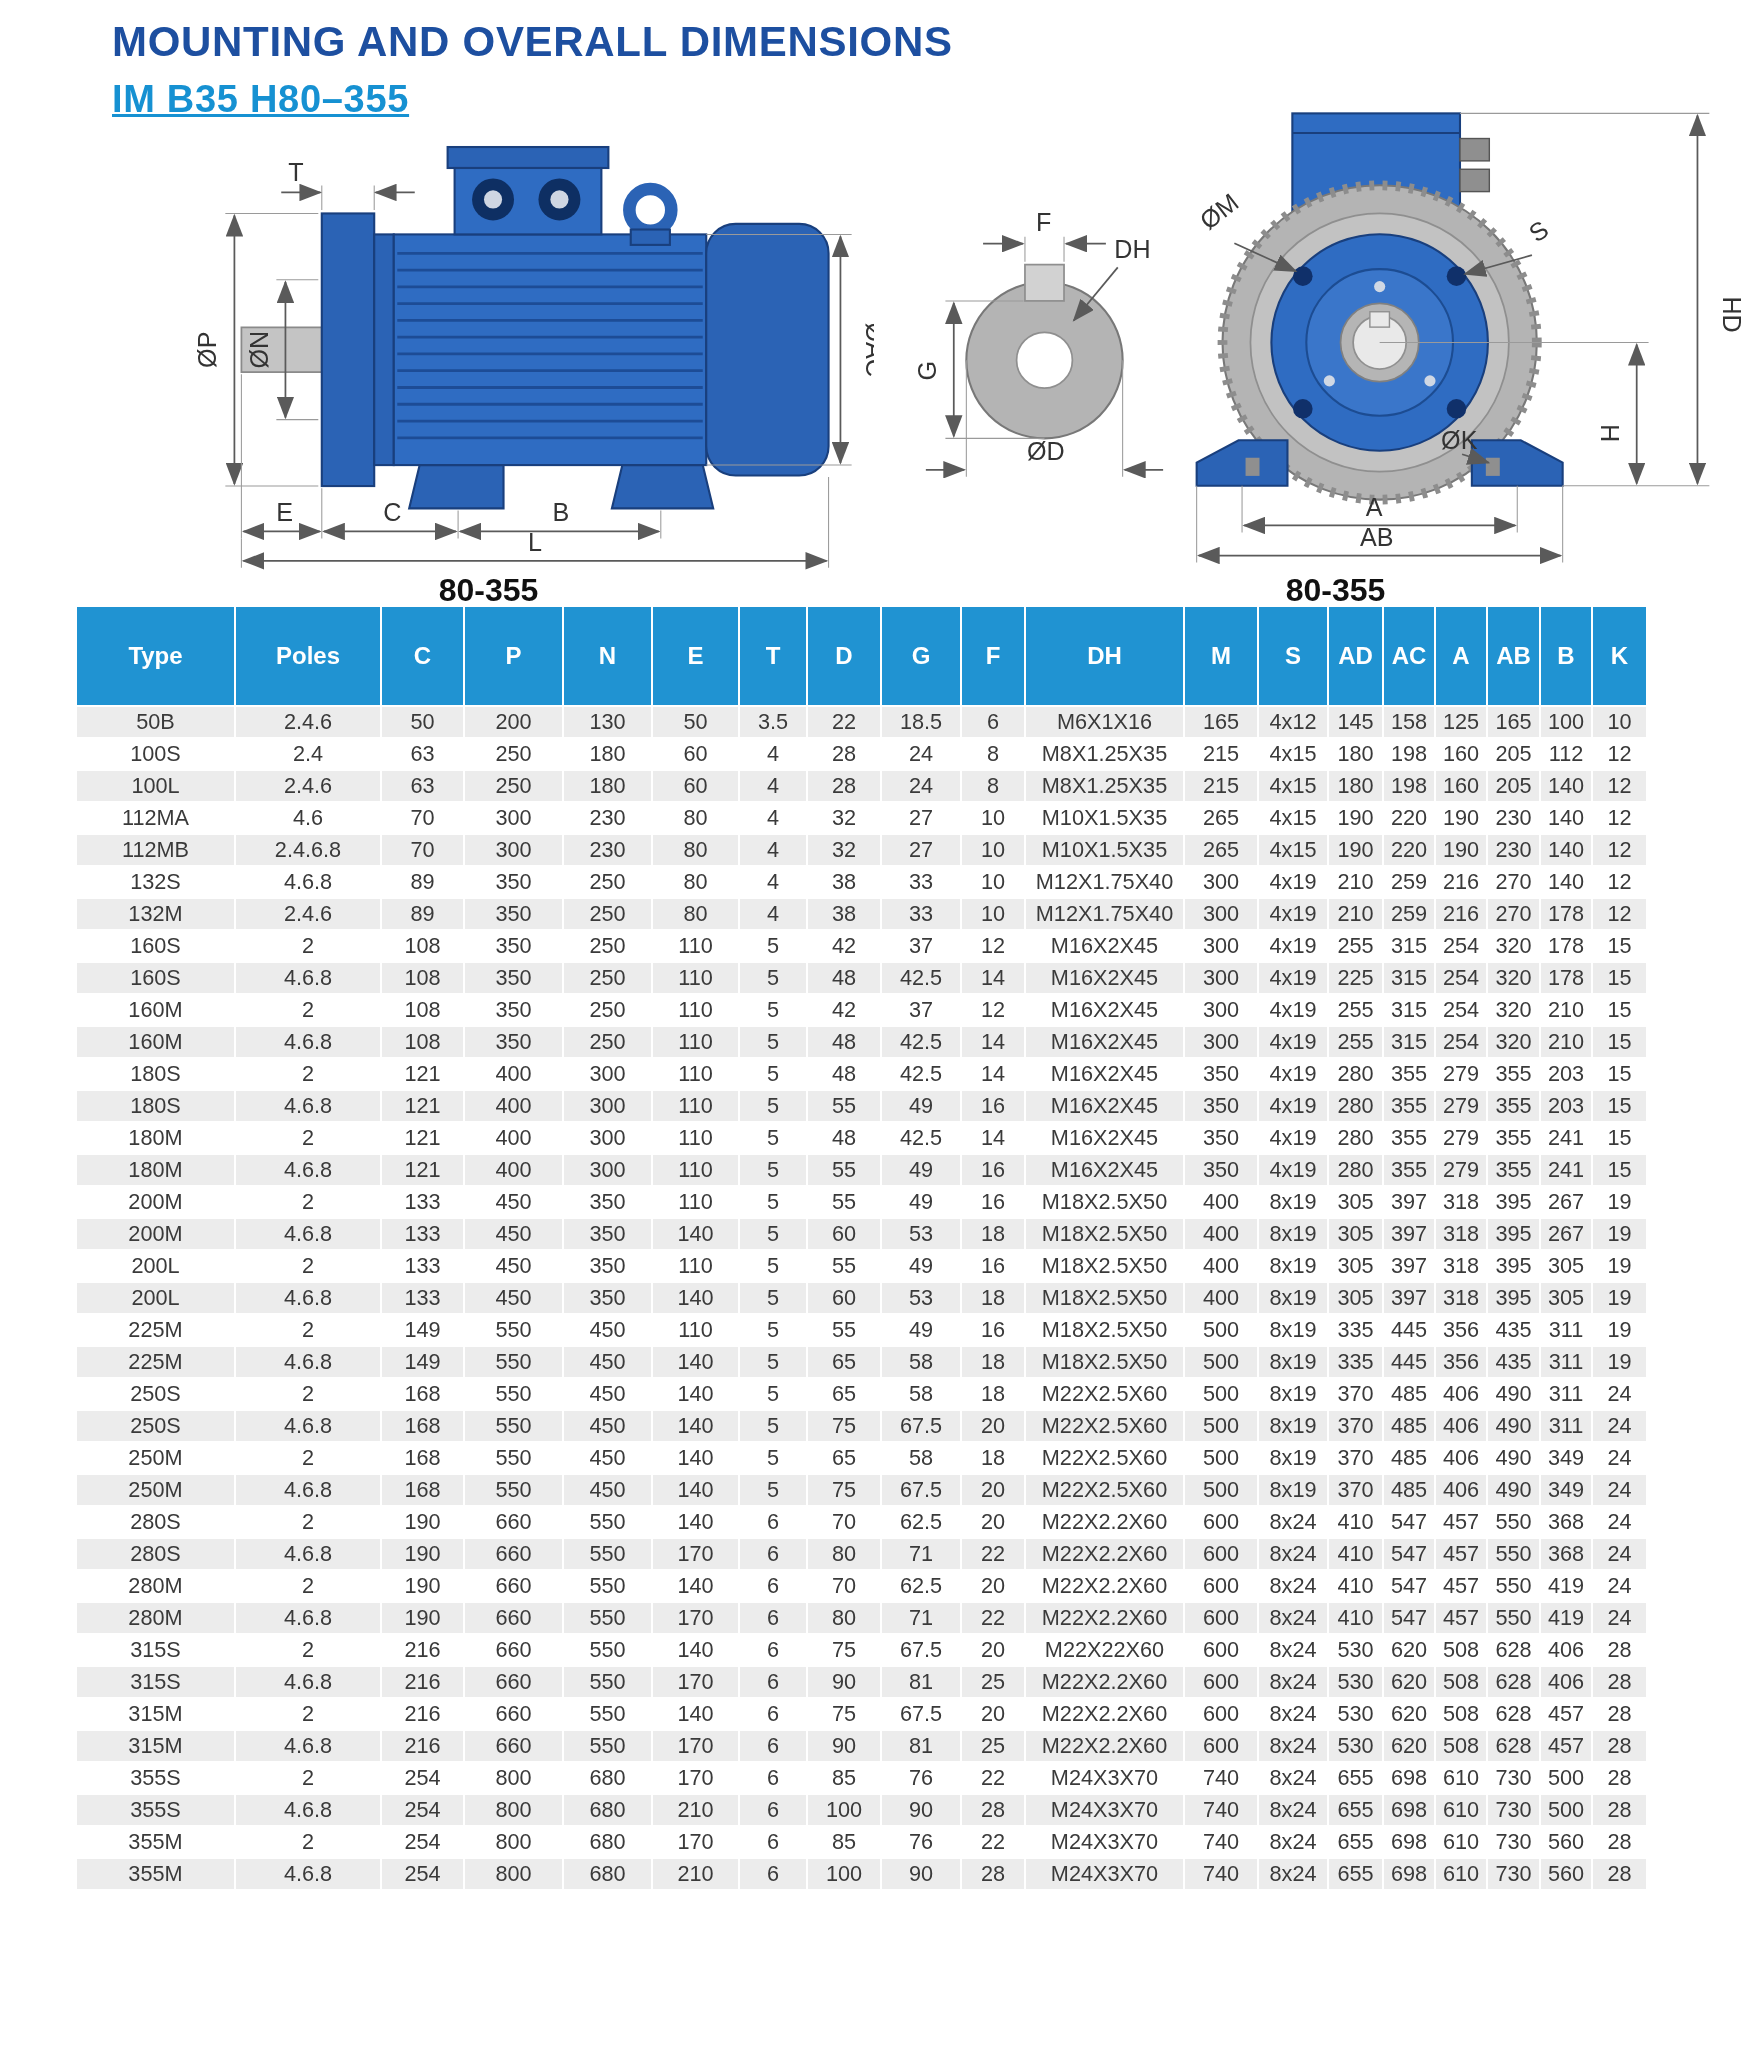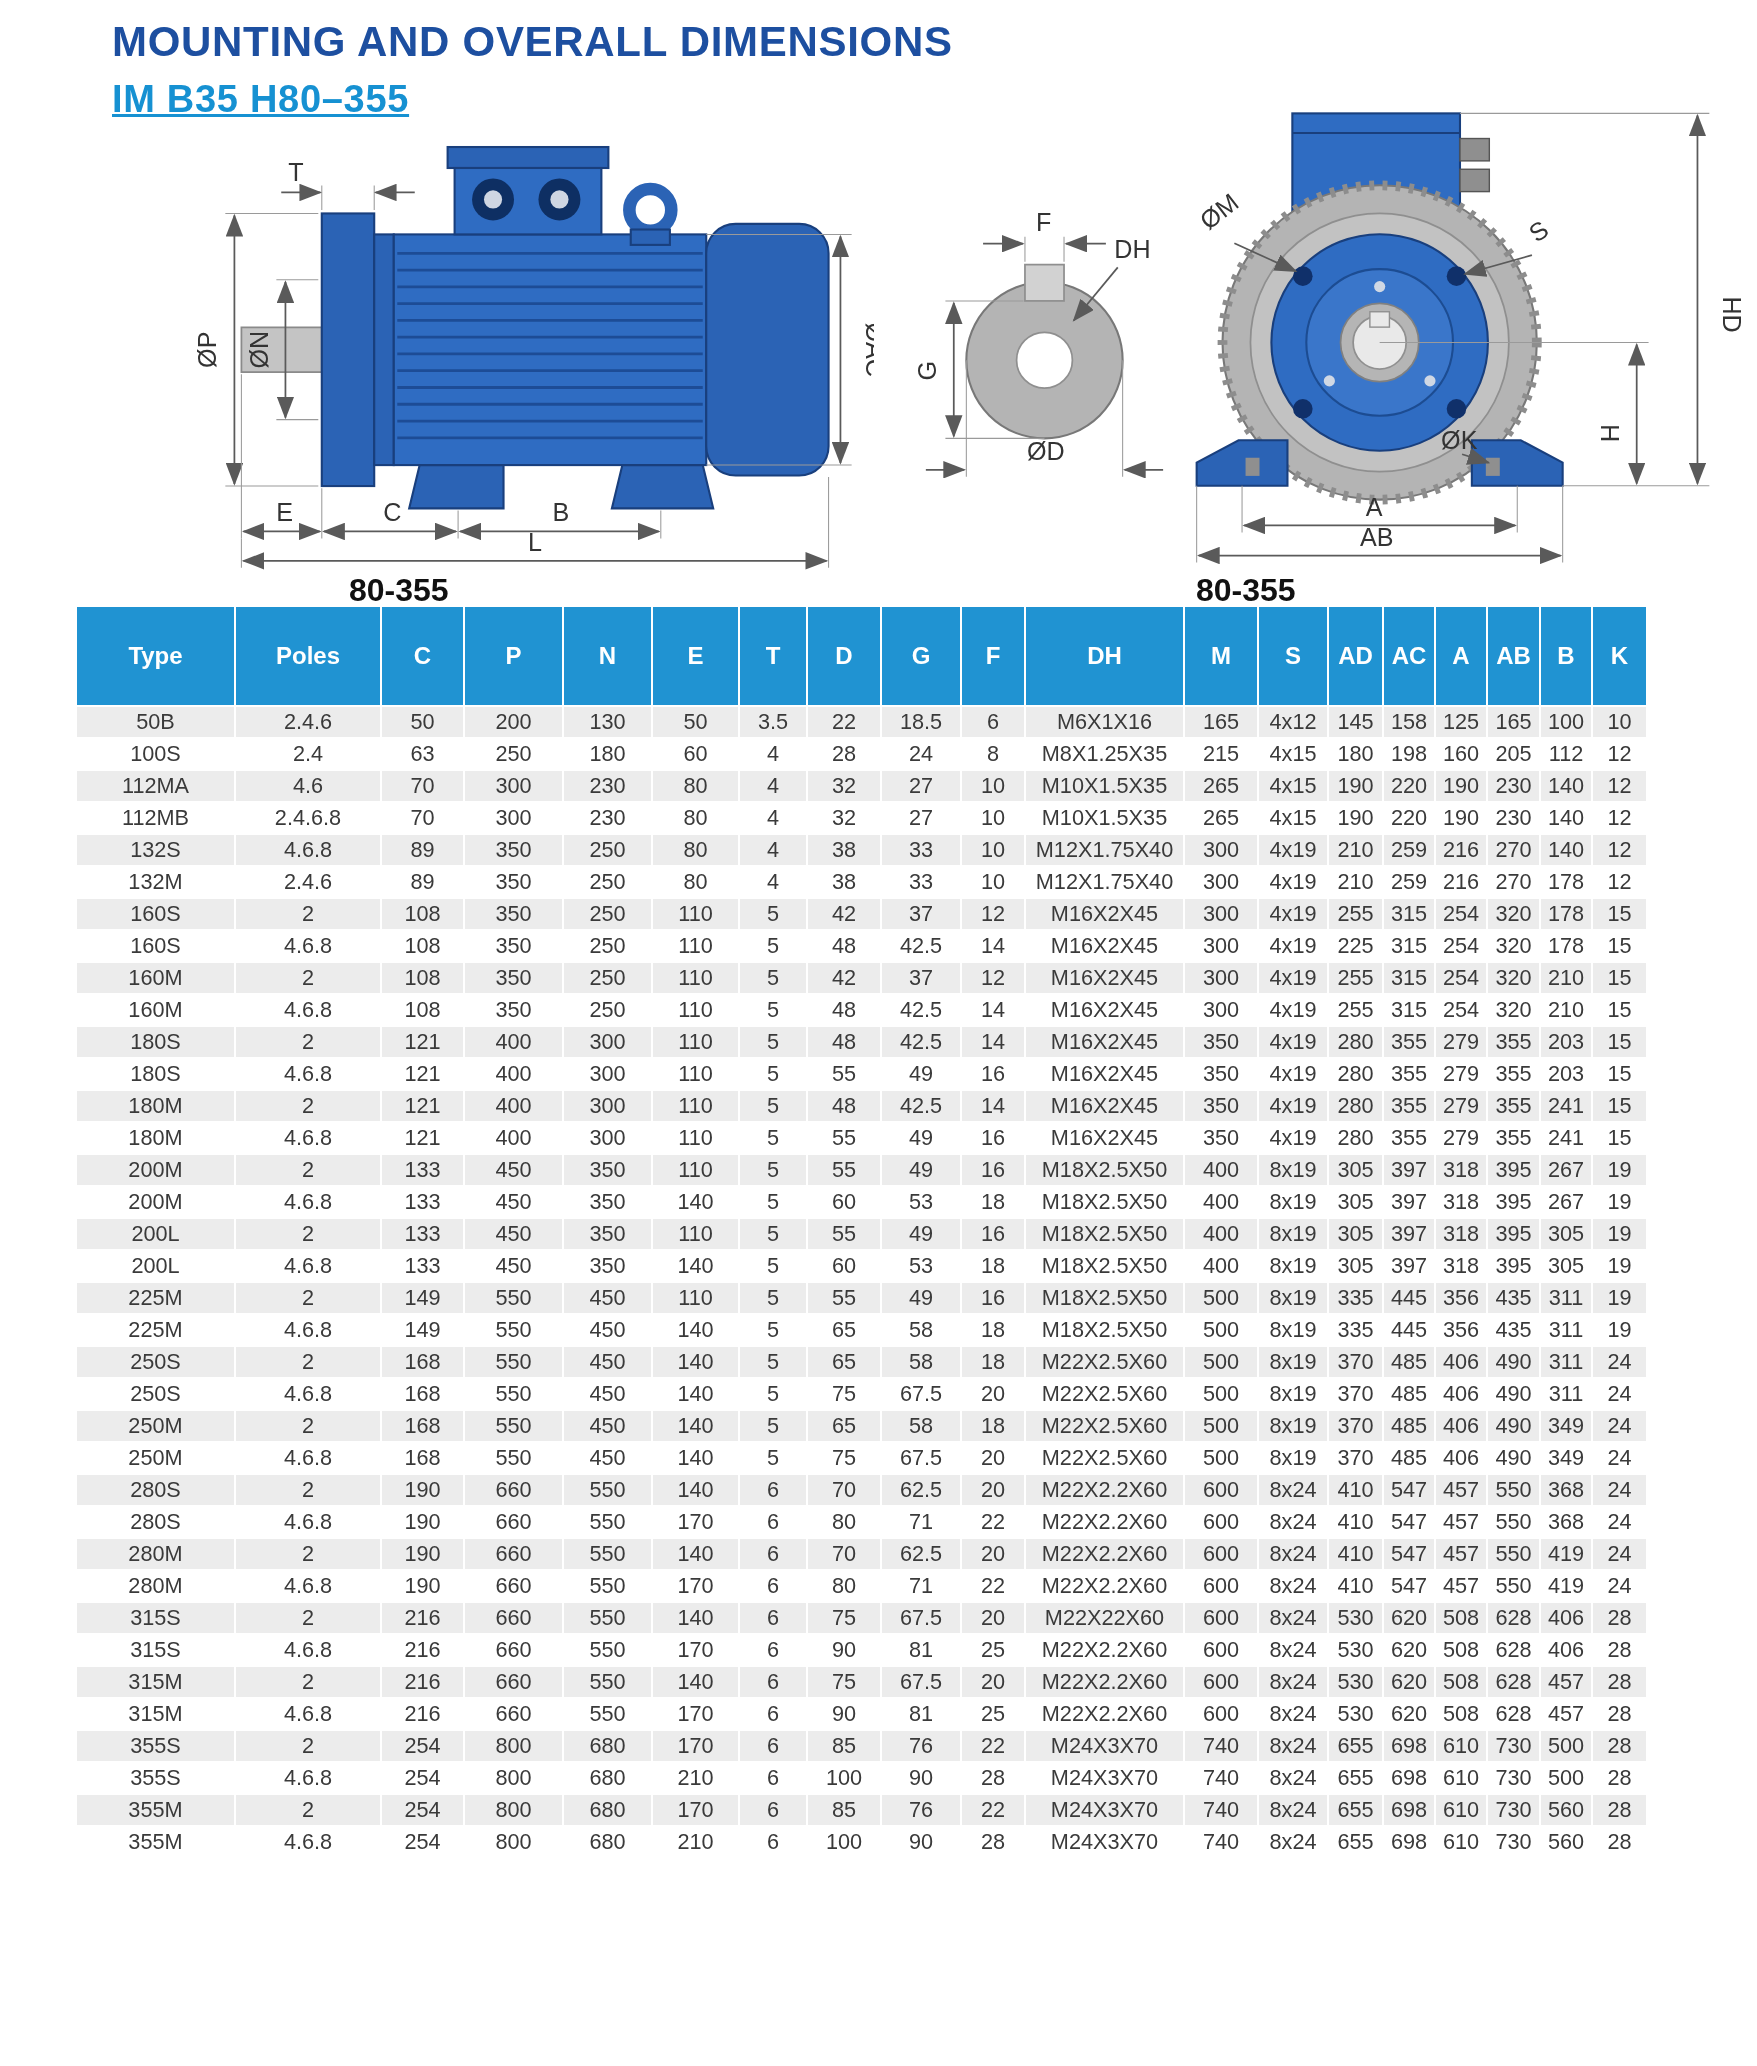--- a/index.html
+++ b/index.html
@@ -14,21 +14,21 @@
   }
   .page-subtitle{
     position:absolute;left:112px;top:78px;
     font-size:38px;font-weight:bold;color:#1691d2;letter-spacing:0.7px;text-decoration:underline;
   }
   .diagram{position:absolute;}
   #side-view{left:175px;top:119px;}
   #shaft-view{left:884px;top:203px;}
   #front-view{left:1156px;top:105px;}
   .caption{
-    position:absolute;top:572px;width:279px;
+    position:absolute;top:572px;width:279px;text-align:center;
     font-size:32px;font-weight:bold;color:#111111;
   }
   #caption-left{left:349px;}
   #caption-right{left:1196px;}
   .dims-table{
     position:absolute;left:75px;top:605px;width:1536px;
     border-collapse:separate;border-spacing:2.8px;table-layout:fixed;
   }
   .dims-table th{
     background:#2093d2;color:#ffffff;font-size:24px;font-weight:bold;
@@ -311,20 +311,41 @@
         <td>215</td>
         <td>4x15</td>
         <td>180</td>
         <td>198</td>
         <td>160</td>
         <td>205</td>
         <td>112</td>
         <td>12</td>
       </tr>
       <tr>
+        <td>100L</td>
+        <td>2.4.6</td>
+        <td>63</td>
+        <td>250</td>
+        <td>180</td>
+        <td>60</td>
+        <td>4</td>
+        <td>28</td>
+        <td>24</td>
+        <td>8</td>
+        <td>M8X1.25X35</td>
+        <td>215</td>
+        <td>4x15</td>
+        <td>180</td>
+        <td>198</td>
+        <td>160</td>
+        <td>205</td>
+        <td>140</td>
+        <td>12</td>
+      </tr>
+      <tr>
         <td>112MA</td>
         <td>4.6</td>
         <td>70</td>
         <td>300</td>
         <td>230</td>
         <td>80</td>
         <td>4</td>
         <td>32</td>
         <td>27</td>
         <td>10</td>

